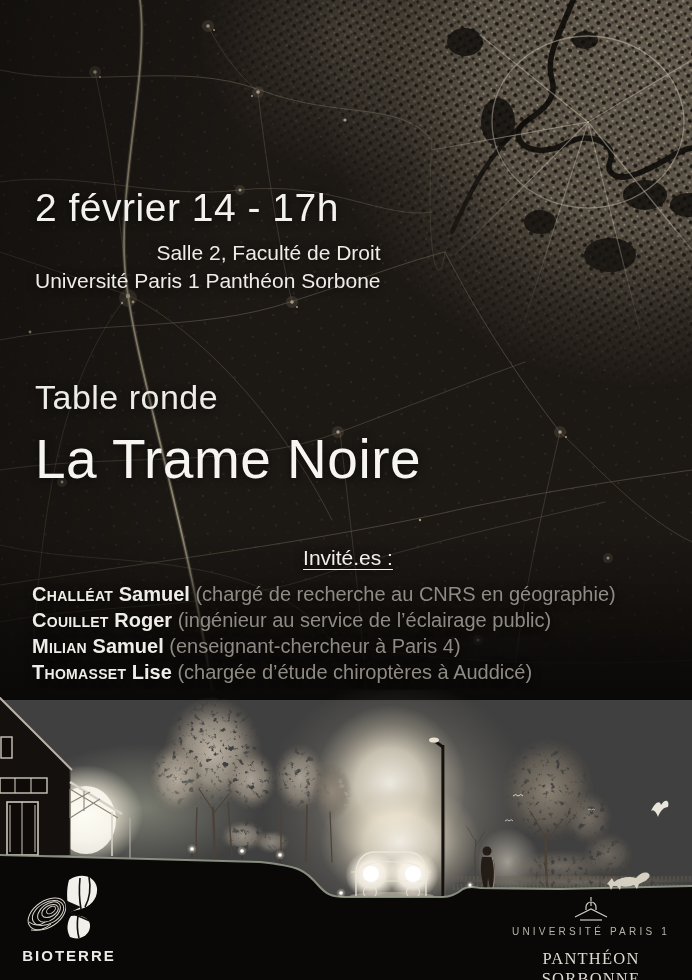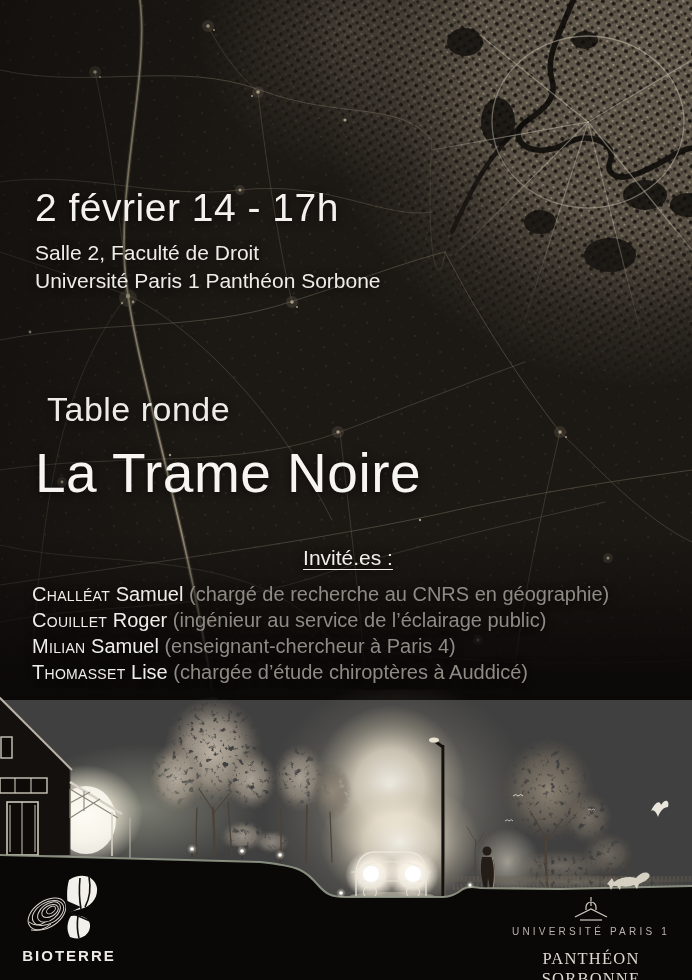--- a/index.html
+++ b/index.html
@@ -11,30 +11,30 @@
   .map-fade{position:absolute;left:0;top:0;width:692px;height:700px;pointer-events:none;
     background:
       linear-gradient(180deg,rgba(11,9,8,0) 76%,rgba(11,9,8,.8) 94%,#0b0908 100%),
       linear-gradient(100deg,rgba(8,7,6,.45) 0%,rgba(8,7,6,0) 34%),
       linear-gradient(0deg,rgba(8,7,6,.25) 0%,rgba(8,7,6,0) 18%);}
   .scene-wrap{position:absolute;left:0;top:690px;width:692px;height:290px;}
 
   .txt{position:absolute;text-shadow:0 1px 8px rgba(0,0,0,.65);}
   .date-block{left:35px;top:186px;}
   .date-line{font-size:39px;font-weight:400;letter-spacing:.5px;color:#f4f2ee;margin:0;}
-  .venue{margin-top:9px;font-size:21px;line-height:28px;color:#eeece7;}
+  .venue{margin-top:9px;font-size:21px;line-height:28px;color:#eeece7;text-align:right;}
   .title-block{left:35px;top:378px;}
-  .kicker{font-size:34px;font-weight:300;color:#edebe6;letter-spacing:.5px;margin:12px;}
+  .kicker{font-size:34px;font-weight:300;color:#edebe6;letter-spacing:.5px;margin:0;}
   .main-title{font-size:55px;font-weight:400;letter-spacing:.5px;color:#f7f5f1;margin:10px 0 0 0;}
   .guests-block{left:32px;top:546px;width:620px;}
   .guests-heading{font-size:21px;font-weight:400;text-decoration:underline;
     text-underline-offset:4px;text-decoration-thickness:1px;margin:0 0 11px 12px;color:#f0eee9;text-align:center;}
   .guest-list{list-style:none;margin:0;padding:0;}
   .guest-list li{font-size:20px;line-height:26px;white-space:nowrap;}
-  .g-name{font-weight:400;color:#efede8;}
+  .g-name{font-weight:700;color:#efede8;}
   .g-surname{font-variant-caps:small-caps;letter-spacing:.3px;}
   .g-role{font-weight:400;color:#8f8b84;}
 
   .bioterre{position:absolute;left:14px;top:874px;width:110px;display:flex;
     flex-direction:column;align-items:center;}
   .bioterre-label{font-size:15px;font-weight:700;letter-spacing:2px;color:#edebe6;margin-top:1px;}
   .sorbonne{position:absolute;left:505px;top:896px;width:172px;text-align:center;}
   .sorbonne .dome{margin:0 auto 4px auto;width:40px;height:26px;}
   .sorbonne-l1{font-size:10px;letter-spacing:3.2px;color:#b7b3ab;display:block;}
   .sorbonne-l2{font-family:"Liberation Serif",serif;font-size:16.5px;letter-spacing:1.2px;

